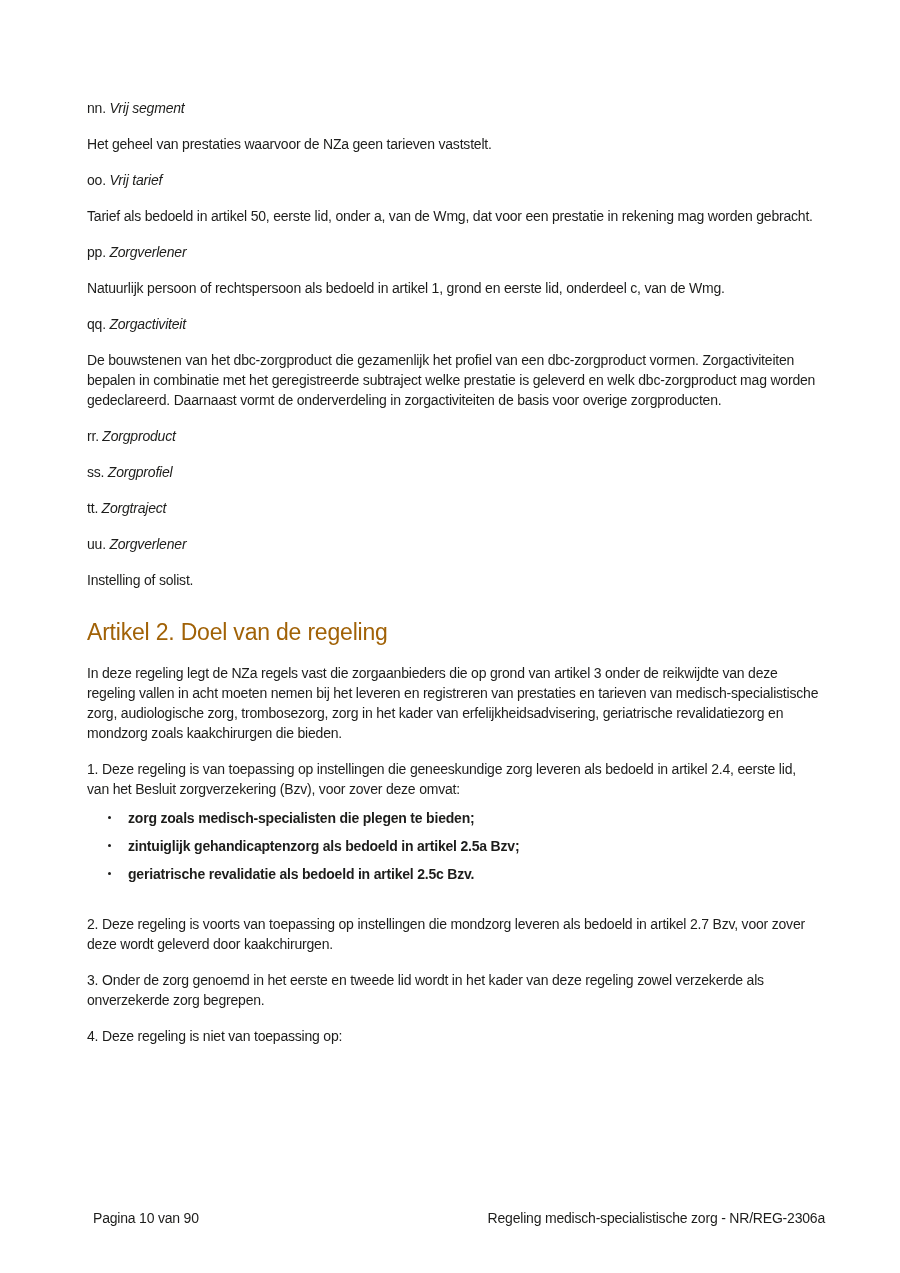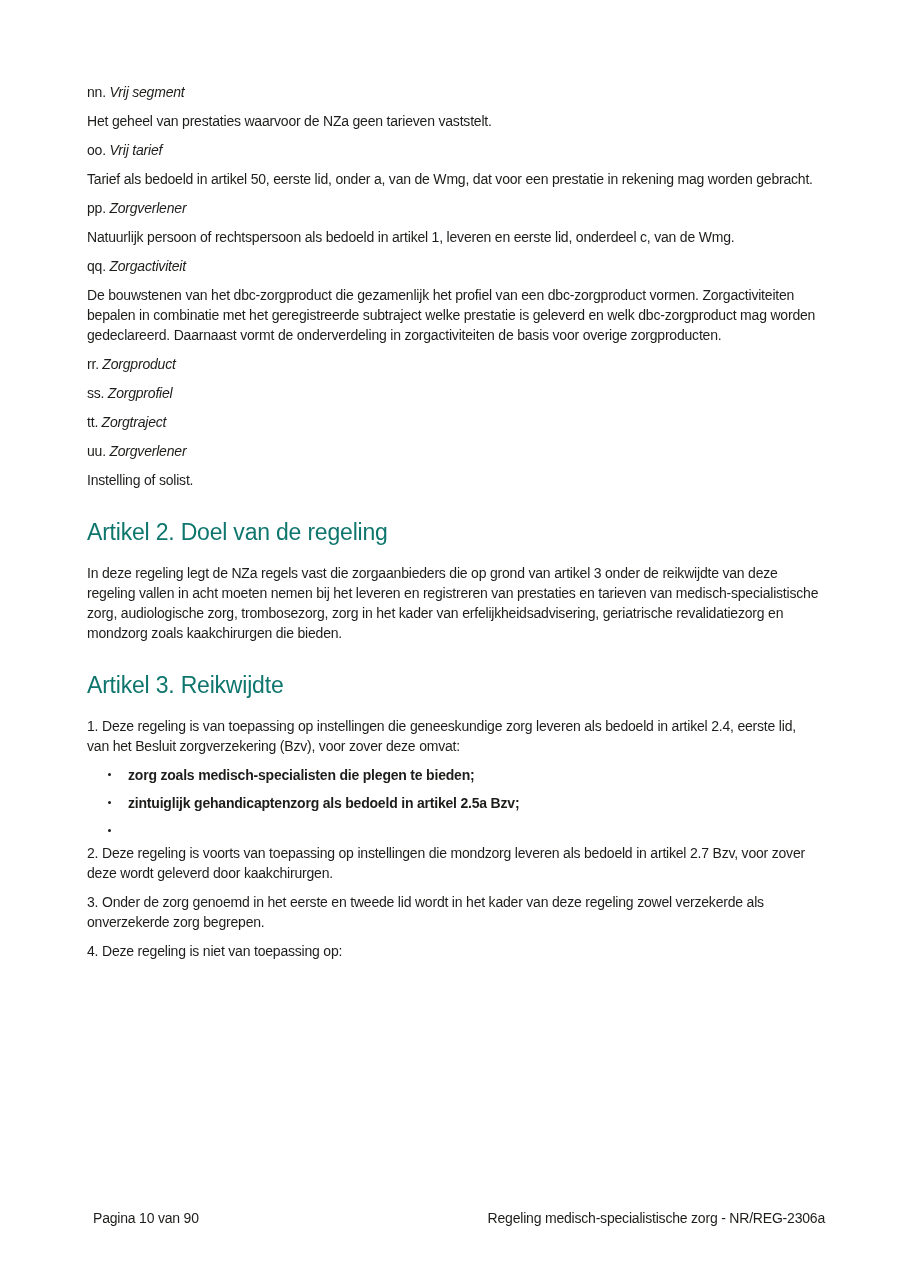--- a/index.html
+++ b/index.html
@@ -15,31 +15,31 @@
   }
   .content {
     position: absolute;
     left: 87px;
     top: 82px;
     width: 732px;
     font-size: 14px;
     line-height: 20px;
     letter-spacing: -0.2px;
   }
-  p { margin: 0 0 9px 0; }
+  p { margin: 16px 0 9px 0; }
   .def-term { }
   .def-term .lbl { margin-right: 0.25em; }
   .def-term .trm { font-style: italic; }
   h1.artikel {
     font-size: 23px;
     line-height: 30px;
     font-weight: normal;
     letter-spacing: -0.2px;
     margin: 27px 0 16px 0;
-    color: #0f766e;
+    color: #a16207;
   }
   ul.bullets {
     list-style: none;
     margin: 5px 0 30px 0;
     font-weight: bold;
   }
   ul.bullets li {
     position: relative;
     padding-left: 41px;
     margin-bottom: 8px;
@@ -78,21 +78,21 @@
     <p class="def-body">Het geheel van prestaties waarvoor de NZa geen tarieven vaststelt.</p>
 
     <p class="def-term">
       <span class="lbl">oo.</span><span class="trm">Vrij tarief</span>
     </p>
     <p class="def-body">Tarief als bedoeld in artikel 50, eerste lid, onder a, van de Wmg, dat voor een prestatie in rekening mag worden gebracht.</p>
 
     <p class="def-term">
       <span class="lbl">pp.</span><span class="trm">Zorgverlener</span>
     </p>
-    <p class="def-body">Natuurlijk persoon of rechtspersoon als bedoeld in artikel 1, leveren en eerste lid, onderdeel c, van de Wmg.</p>
+    <p class="def-body">Natuurlijk persoon of rechtspersoon als bedoeld in artikel 1, grond en eerste lid, onderdeel c, van de Wmg.</p>
 
     <p class="def-term">
       <span class="lbl">qq.</span><span class="trm">Zorgactiviteit</span>
     </p>
     <p class="def-body">De bouwstenen van het dbc-zorgproduct die gezamenlijk het profiel van een dbc-zorgproduct vormen. Zorgactiviteiten bepalen in combinatie met het geregistreerde subtraject welke prestatie is geleverd en welk dbc-zorgproduct mag worden gedeclareerd. Daarnaast vormt de onderverdeling in zorgactiviteiten de basis voor overige zorgproducten.</p>
 
     <p class="def-term">
       <span class="lbl">rr.</span><span class="trm">Zorgproduct</span>
     </p>
 
@@ -105,34 +105,34 @@
     </p>
 
     <p class="def-term">
       <span class="lbl">uu.</span><span class="trm">Zorgverlener</span>
     </p>
     <p class="def-body">Instelling of solist.</p>
 
     <h1 class="artikel">Artikel 2. Doel van de regeling</h1>
     <p>In deze regeling legt de NZa regels vast die zorgaanbieders die op grond van artikel 3 onder de reikwijdte van deze regeling vallen in acht moeten nemen bij het leveren en registreren van prestaties en tarieven van medisch-specialistische zorg, audiologische zorg, trombosezorg, zorg in het kader van erfelijkheidsadvisering, geriatrische revalidatiezorg en mondzorg zoals kaakchirurgen die bieden.</p>
 
-    <h1 class="artikel">Artikel 3. Reikwijdte</h1>
     <p>1. Deze regeling is van toepassing op instellingen die geneeskundige zorg leveren als bedoeld in artikel 2.4, eerste lid, van het Besluit zorgverzekering (Bzv), voor zover deze omvat:</p>
 
     <ul class="bullets">
       <li>
         <span class="dot"></span>
         <span>zorg zoals medisch-specialisten die plegen te bieden;</span>
       </li>
       <li>
         <span class="dot"></span>
         <span>zintuiglijk gehandicaptenzorg als bedoeld in artikel 2.5a Bzv;</span>
       </li>
       <li>
         <span class="dot"></span>
+        <span>geriatrische revalidatie als bedoeld in artikel 2.5c Bzv.</span>
       </li>
     </ul>
 
     <p>2. Deze regeling is voorts van toepassing op instellingen die mondzorg leveren als bedoeld in artikel 2.7 Bzv, voor zover deze wordt geleverd door kaakchirurgen.</p>
     <p>3. Onder de zorg genoemd in het eerste en tweede lid wordt in het kader van deze regeling zowel verzekerde als onverzekerde zorg begrepen.</p>
     <p>4. Deze regeling is niet van toepassing op:</p>
 
   </div>
 
   <div class="footer">

